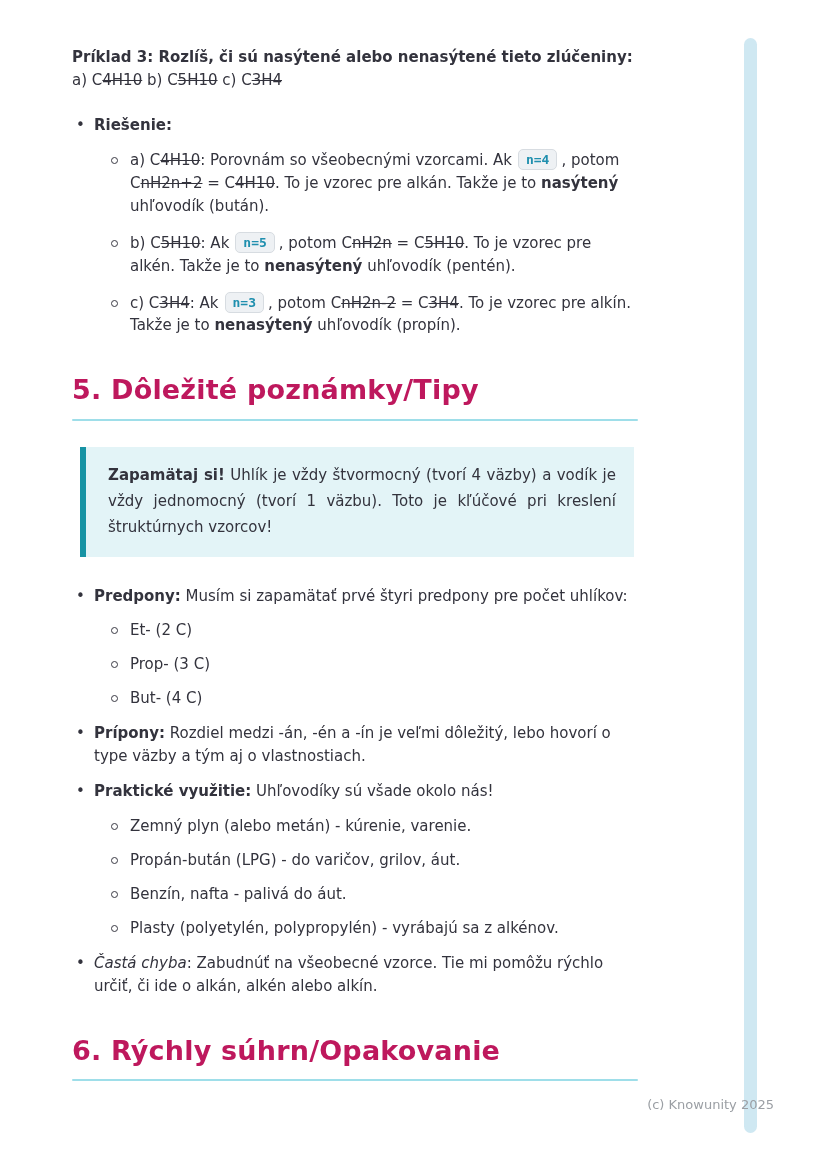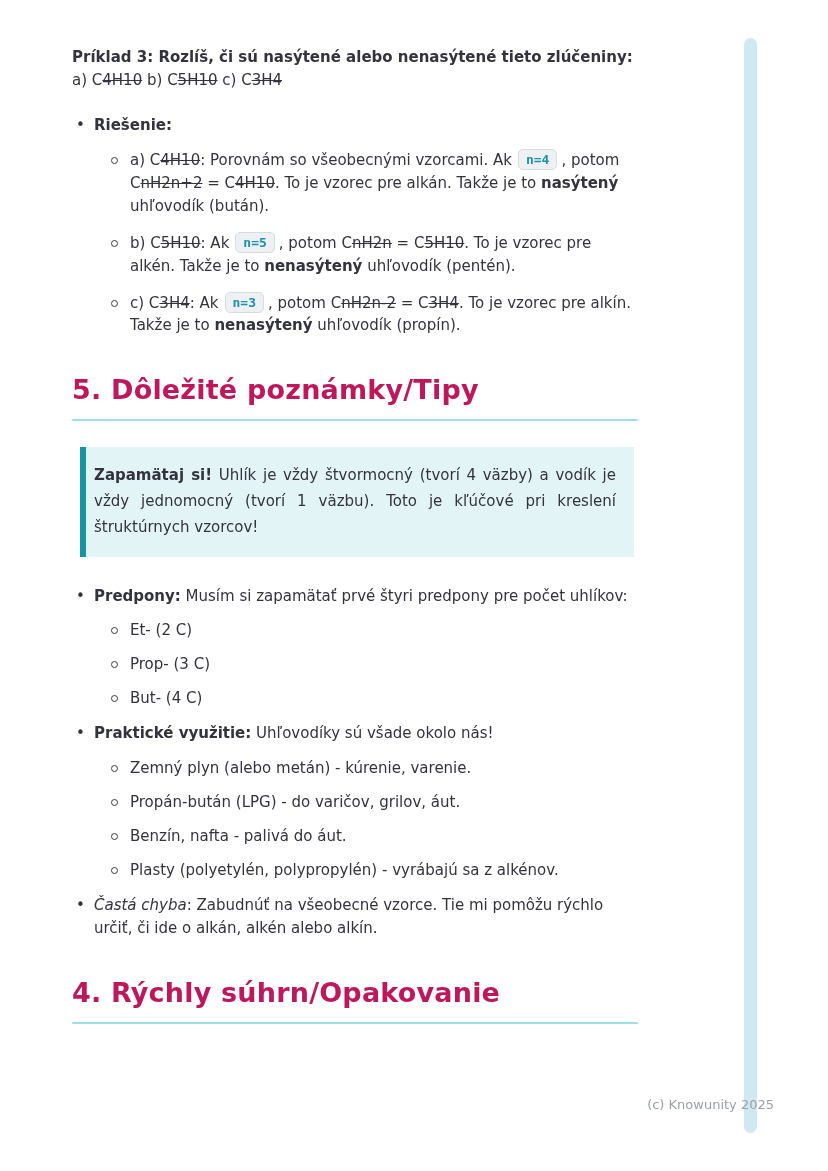--- a/index.html
+++ b/index.html
@@ -40,21 +40,21 @@
   }
   
   .h-accent{
     margin:36px 0 0 0;font-size:27px;line-height:1.25;font-weight:bold;
     color:#be185d;letter-spacing:0.2px;
   }
   .rule{height:2px;background:#9edee9;border-radius:1px;margin:12px 0 0 0;}
   
   .callout{
     margin:26px 4px 28px 8px;background:#e3f4f7;border-left:6px solid #1793a4;
-    padding:16px 18px 16px 8px;line-height:1.72;text-align:justify;
+    padding:16px 18px 16px 22px;line-height:1.72;text-align:justify;
   }
 </style>
 </head>
 <body>
 
 <div class="page">
 
   <div class="side-accent"></div>
   <div class="copyright">(c) Knowunity 2025</div>
 
@@ -78,28 +78,29 @@
 
     <div class="callout"><strong>Zapamätaj si!</strong><span> Uhlík je vždy štvormocný (tvorí 4 väzby) a vodík je vždy jednomocný (tvorí 1 väzbu). Toto je kľúčové pri kreslení štruktúrnych vzorcov!</span></div>
 
     <div class="li1"><strong>Predpony:</strong><span> Musím si zapamätať prvé štyri predpony pre počet uhlíkov:</span></div>
     <div class="sub">
       <div class="li2"><span>Et- (2 C)</span></div>
       <div class="li2"><span>Prop- (3 C)</span></div>
       <div class="li2"><span>But- (4 C)</span></div>
     </div>
 
+    <div class="li1"><strong>Prípony:</strong><span> Rozdiel medzi -án, -én a -ín je veľmi dôležitý, lebo hovorí o type väzby a tým aj o vlastnostiach.</span></div>
 
     <div class="li1"><strong>Praktické využitie:</strong><span> Uhľovodíky sú všade okolo nás!</span></div>
     <div class="sub">
       <div class="li2"><span>Zemný plyn (alebo metán) - kúrenie, varenie.</span></div>
       <div class="li2"><span>Propán-bután (LPG) - do varičov, grilov, áut.</span></div>
       <div class="li2"><span>Benzín, nafta - palivá do áut.</span></div>
       <div class="li2"><span>Plasty (polyetylén, polypropylén) - vyrábajú sa z alkénov.</span></div>
     </div>
 
     <div class="li1"><em>Častá chyba</em><span>: Zabudnúť na všeobecné vzorce. Tie mi pomôžu rýchlo určiť, či ide o alkán, alkén alebo alkín.</span></div>
 
-    <h2 class="h-accent">4. Rýchly súhrn/Opakovanie</h2>
+    <h2 class="h-accent">6. Rýchly súhrn/Opakovanie</h2>
     <div class="rule"></div>
 
   </div>
 </div>
 
 </body></html>

